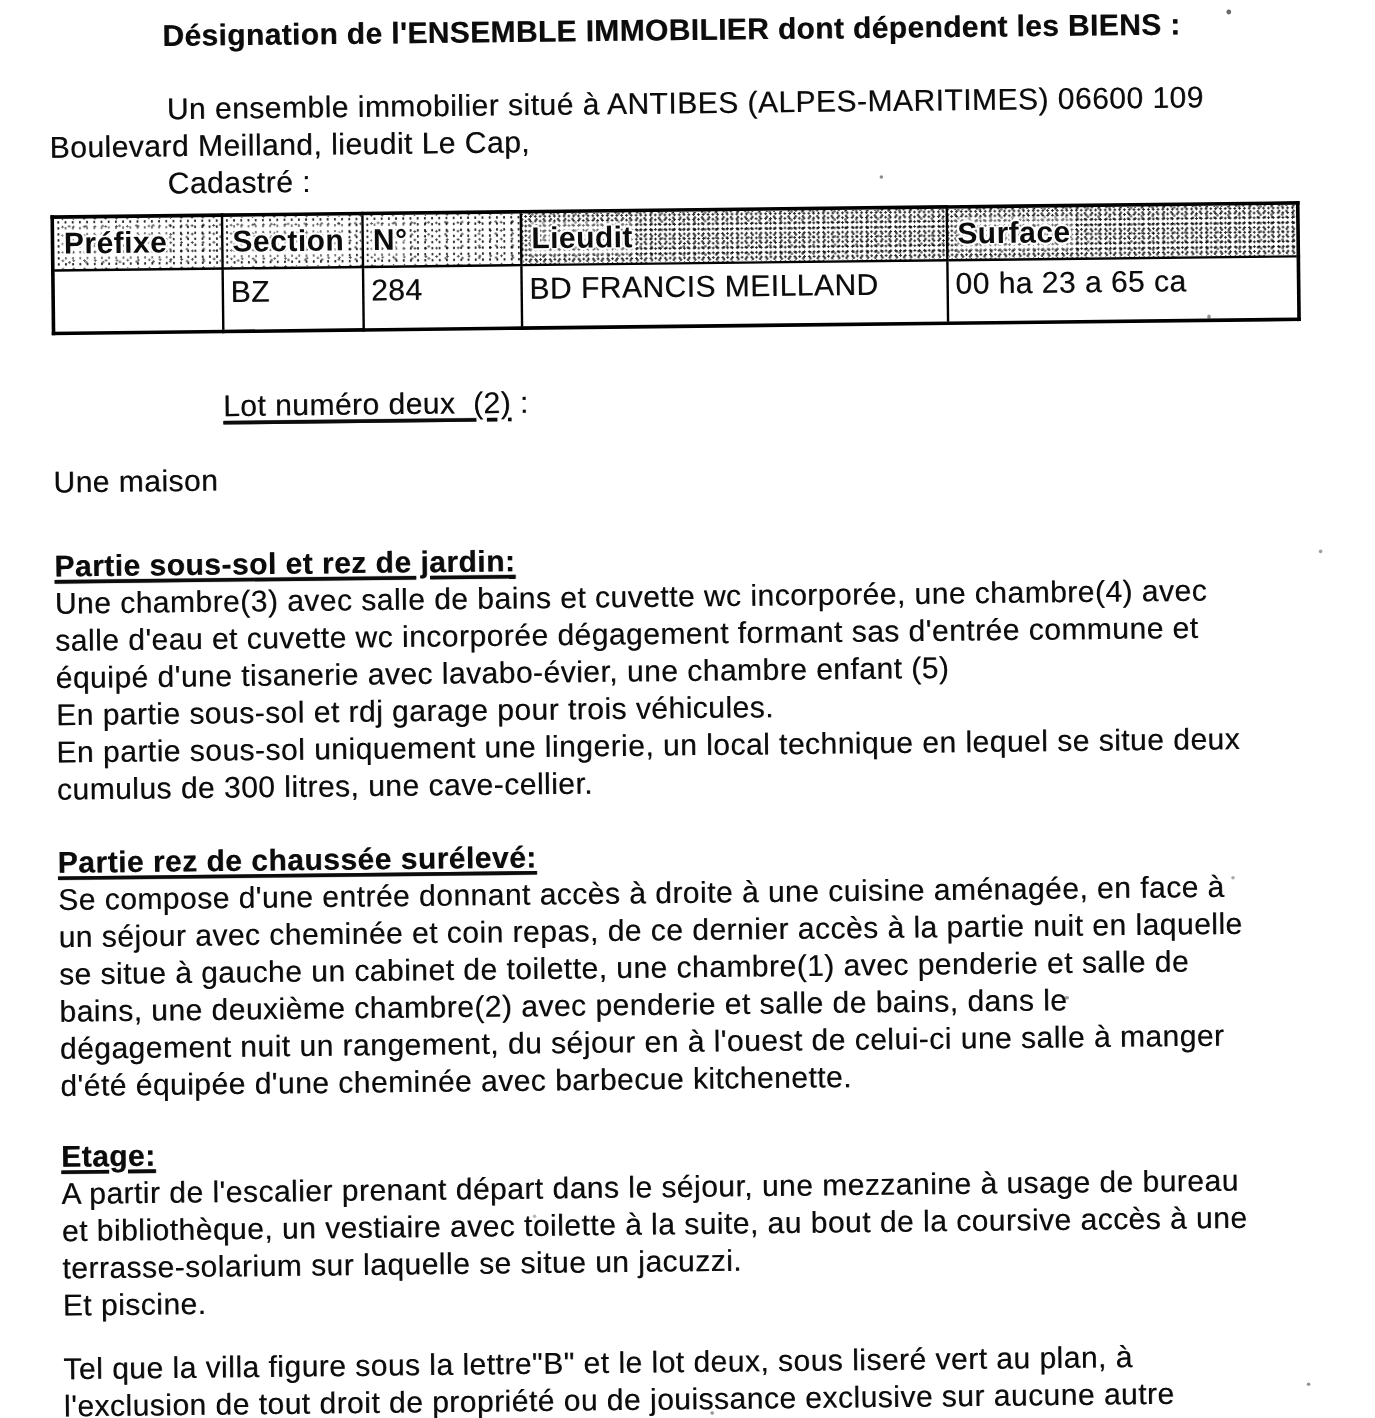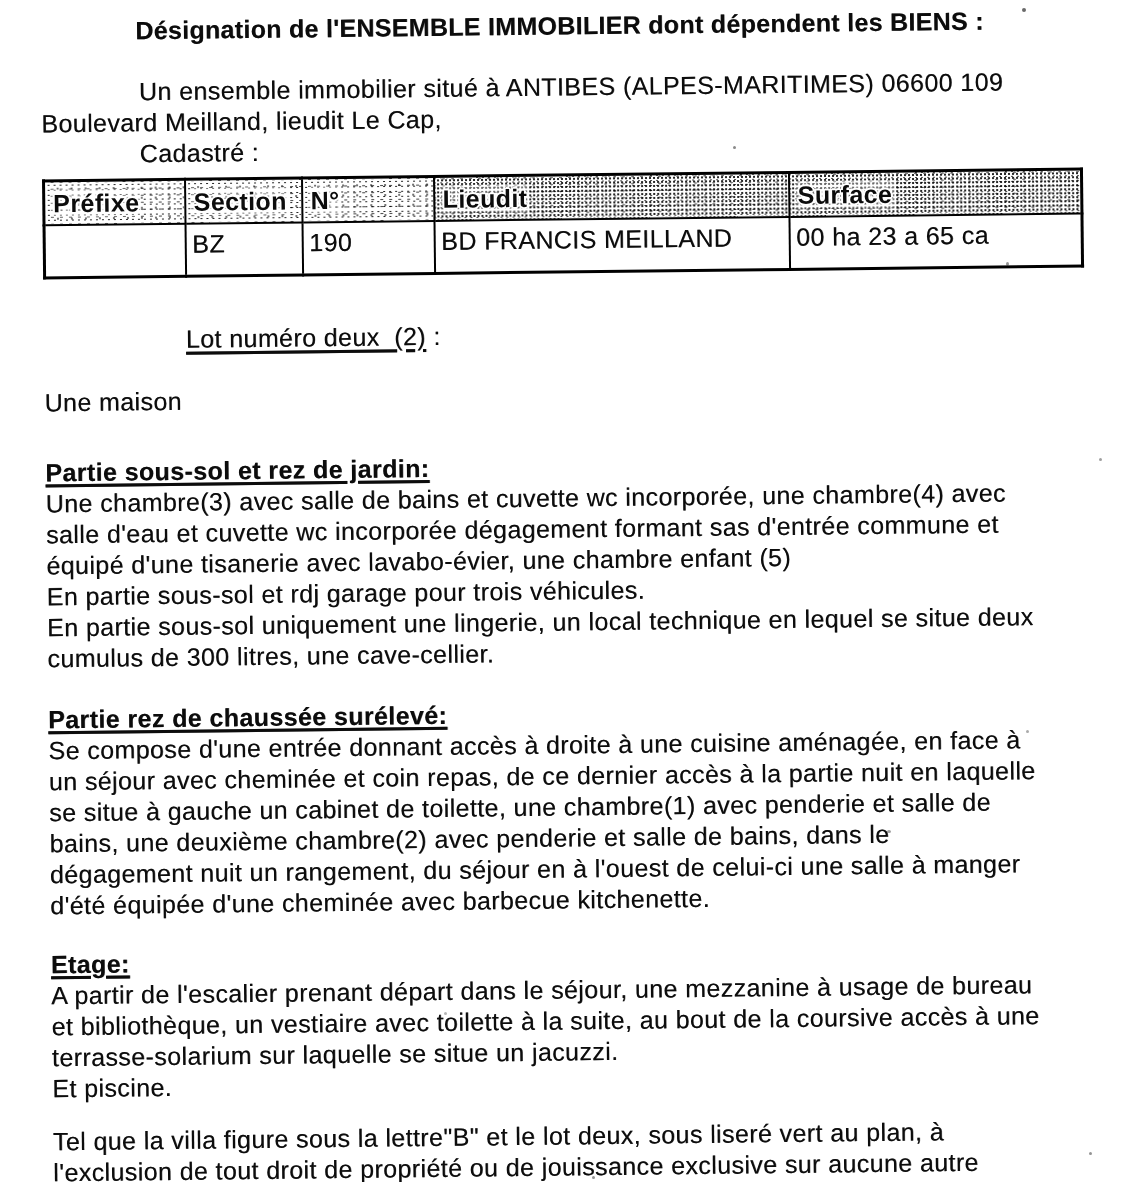--- a/index.html
+++ b/index.html
@@ -130,21 +130,21 @@
         <th class="spk spk-heavy">
           <span class="hdr">Lieudit</span></th>
         <th class="spk spk-heavy">
           <span class="hdr">Surface</span></th>
       </tr>
     </thead>
     <tbody>
       <tr>
         <td></td>
         <td>BZ</td>
-        <td>190</td>
+        <td>284</td>
         <td>BD FRANCIS MEILLAND</td>
         <td>00 ha 23 a 65 ca</td>
       </tr>
     </tbody>
   </table>
 
   <div class="block b-lot">
     <div class="line indent">
       <span class="lot-underline">Lot numéro deux  (2)</span><span> :</span>
     </div>

